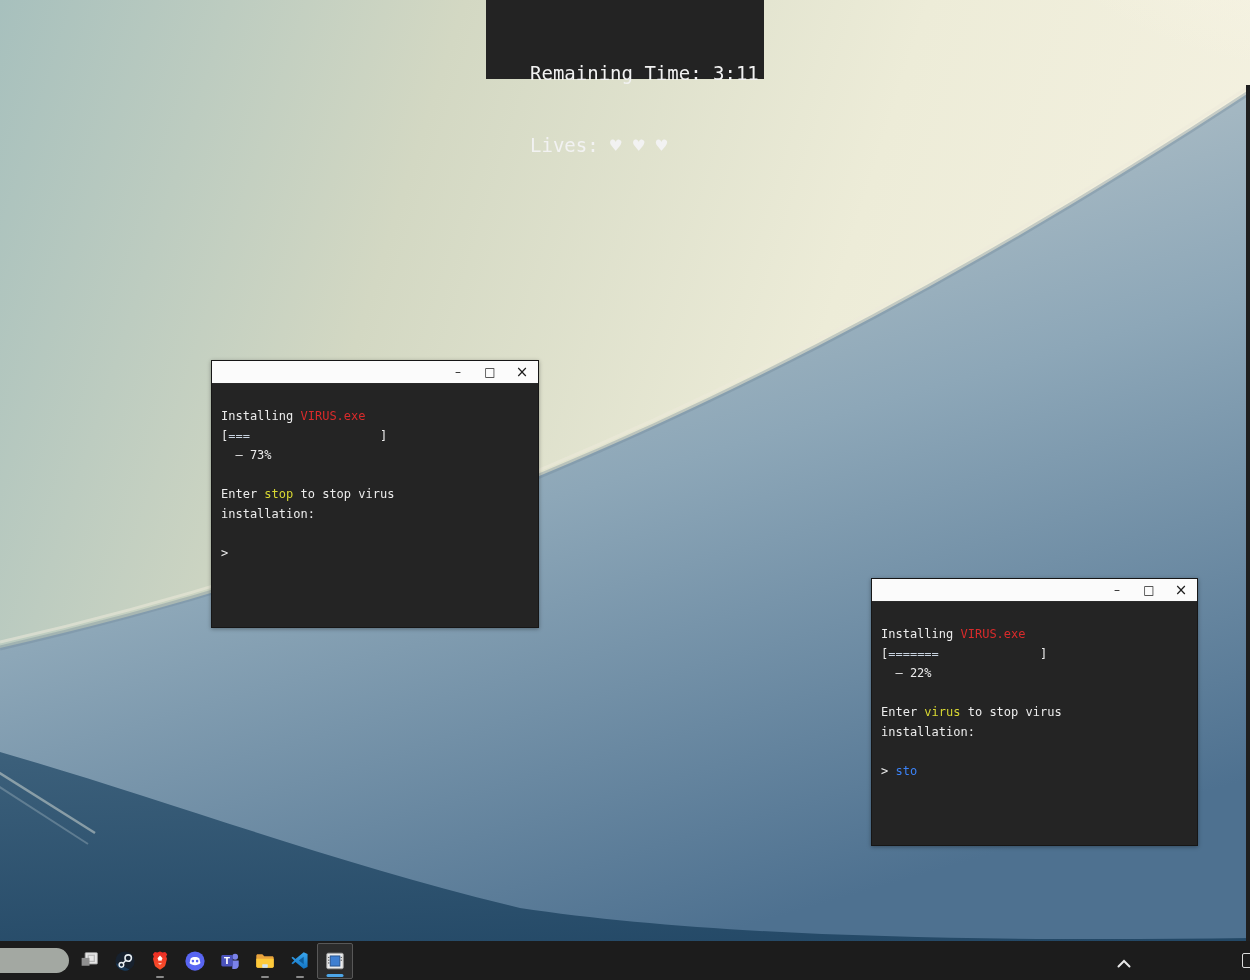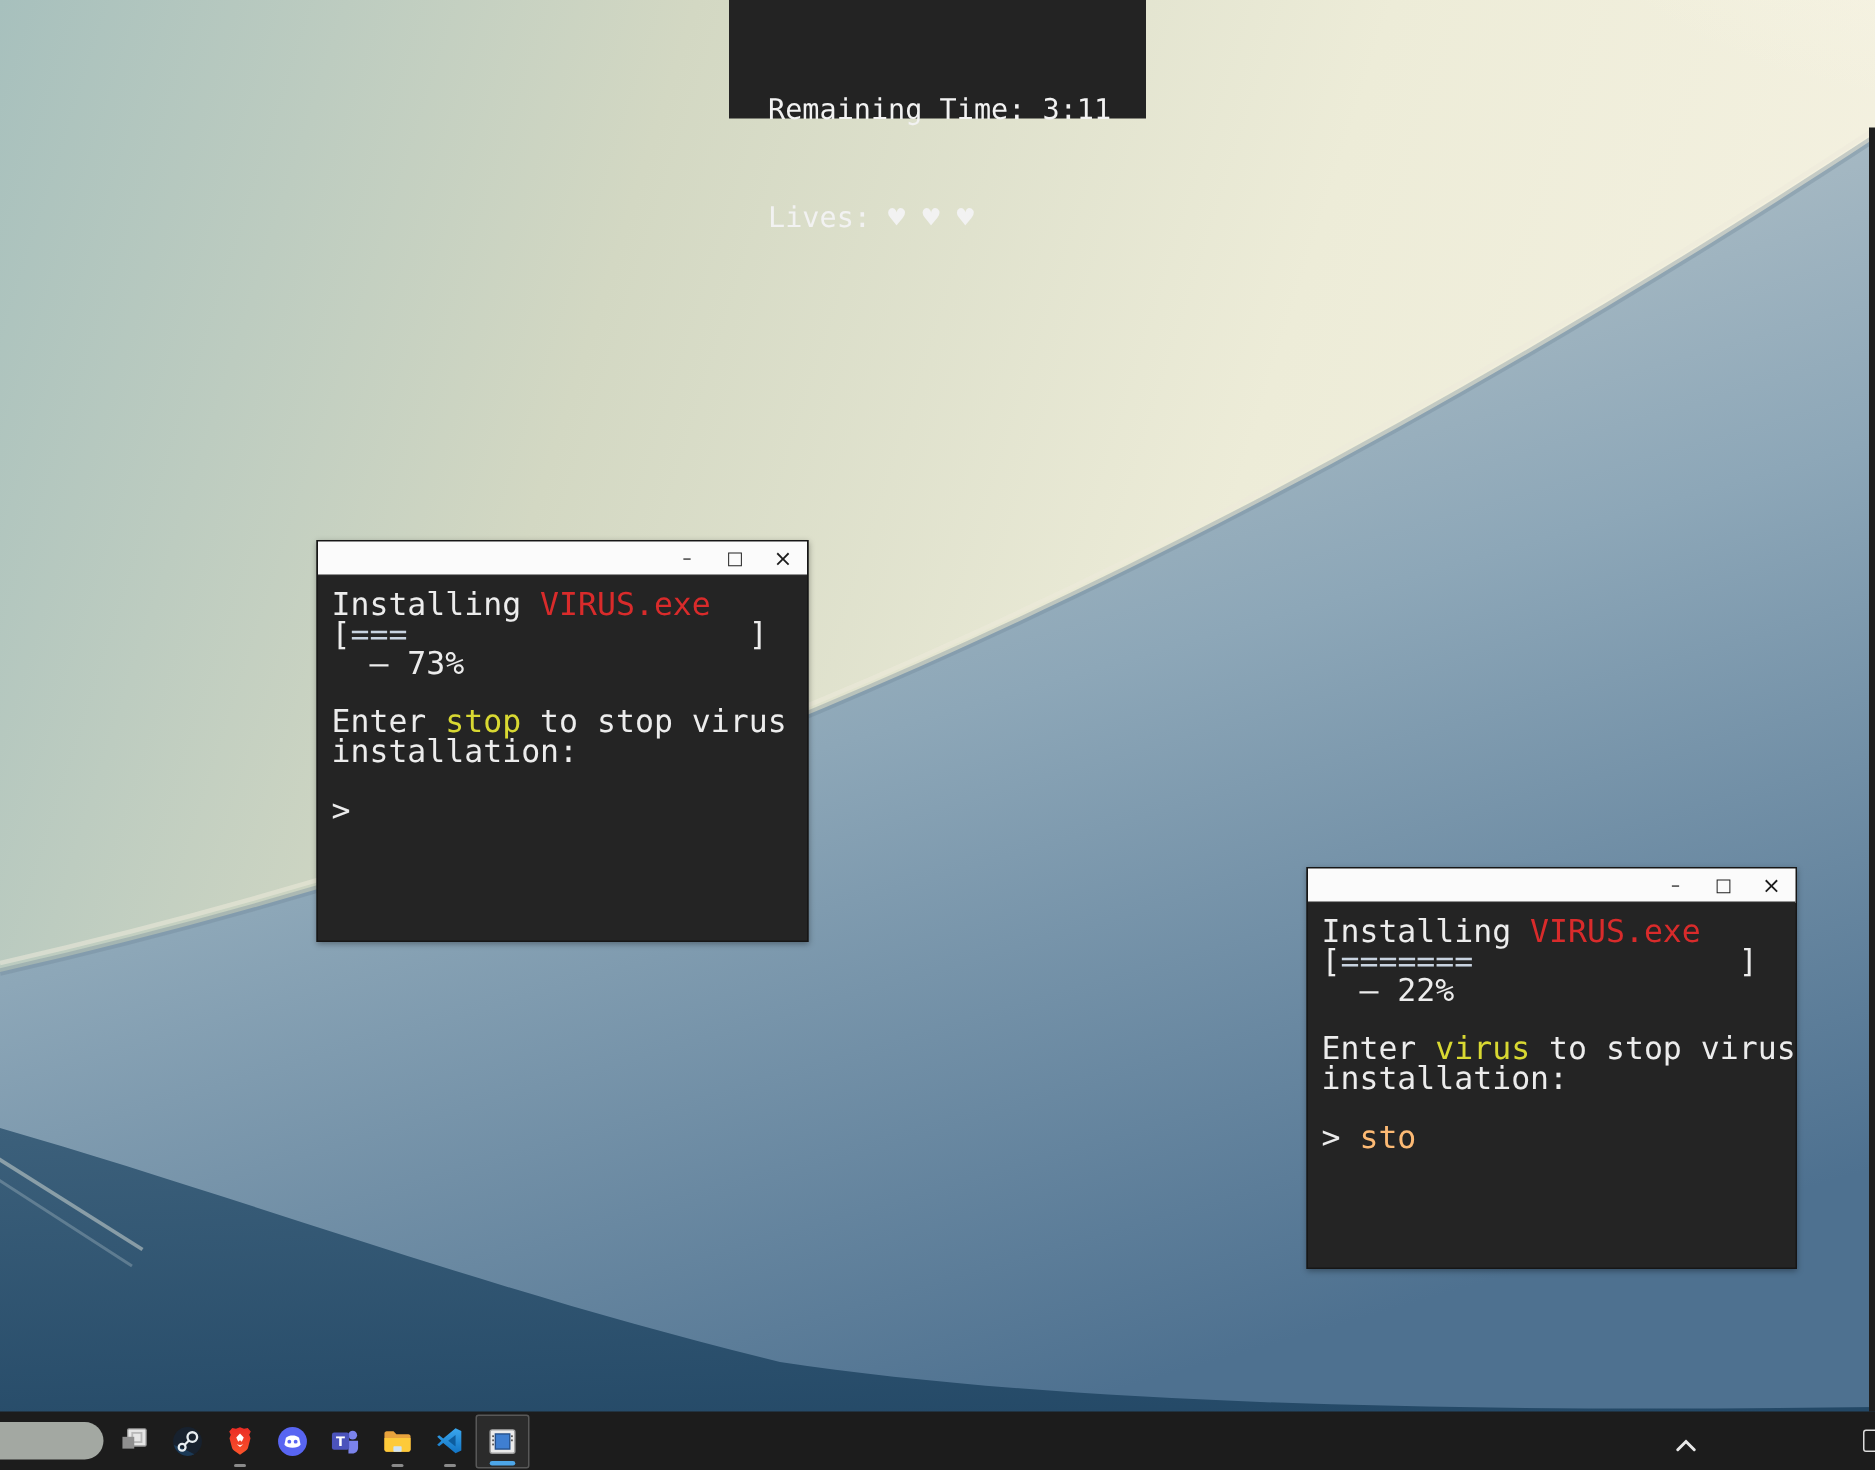--- a/index.html
+++ b/index.html
@@ -7,21 +7,21 @@
     position:relative; width:1250px; height:980px; overflow:hidden;
     font-family:"DejaVu Sans Mono", monospace;
   }
   .wallpaper { position:absolute; inset:0; z-index:0; }
 
   
   .hud {
     position:absolute; left:486px; top:0; width:278px; height:79px;
     background:#232323; color:#f2f2f2; z-index:2;
     font-size:19px; line-height:24px; box-sizing:border-box;
-    padding:13px 0 0 26px; white-space:pre;
+    padding:13px 0 0 44px; white-space:pre;
   }
 
   
   .term-window {
     position:absolute; width:328px; height:268px; z-index:2;
     background:#242424; border:1px solid #161616; box-sizing:border-box;
     box-shadow:0 1px 4px rgba(0,0,0,0.35);
     display:flex; flex-direction:column;
   }
   #win-left  { left:211px; top:360px; }
@@ -29,27 +29,27 @@
   .titlebar {
     height:22px; flex:0 0 22px; background:#fbfbfb; border-bottom:1px solid #2a2a2a;
     display:flex; justify-content:flex-end; align-items:center;
   }
   .win-btn {
     width:32px; height:22px; line-height:22px; text-align:center;
     color:#1c1c1c; font-family:"DejaVu Sans", sans-serif; font-size:12px;
   }
   .win-btn.close { font-size:15px; }
   .term-body {
-    flex:1; padding:10px 9px; font-size:21px; line-height:19.6px;
+    flex:1; padding:23px 9px; font-size:12px; line-height:19.6px;
     color:#ececec; overflow:hidden;
   }
   .t-line { white-space:pre; min-height:19.6px; }
   .c-red    { color:#d92b2b; }
   .c-yellow { color:#d8d832; }
-  .c-green  { color:#fdba74;margin-top:16px; }
+  .c-green  { color:#3b82f6;margin-top:16px; }
   .c-fill   { color:#c8d3e0; }
 
   
   .taskbar {
     position:absolute; left:0; top:941px; width:1250px; height:39px;
     background:#1c1c1c; z-index:3;
   }
   .search-pill {
     position:absolute; left:0; top:7px; width:69px; height:25px;
     background:#a3a8a2; border-radius:0 13px 13px 0;

